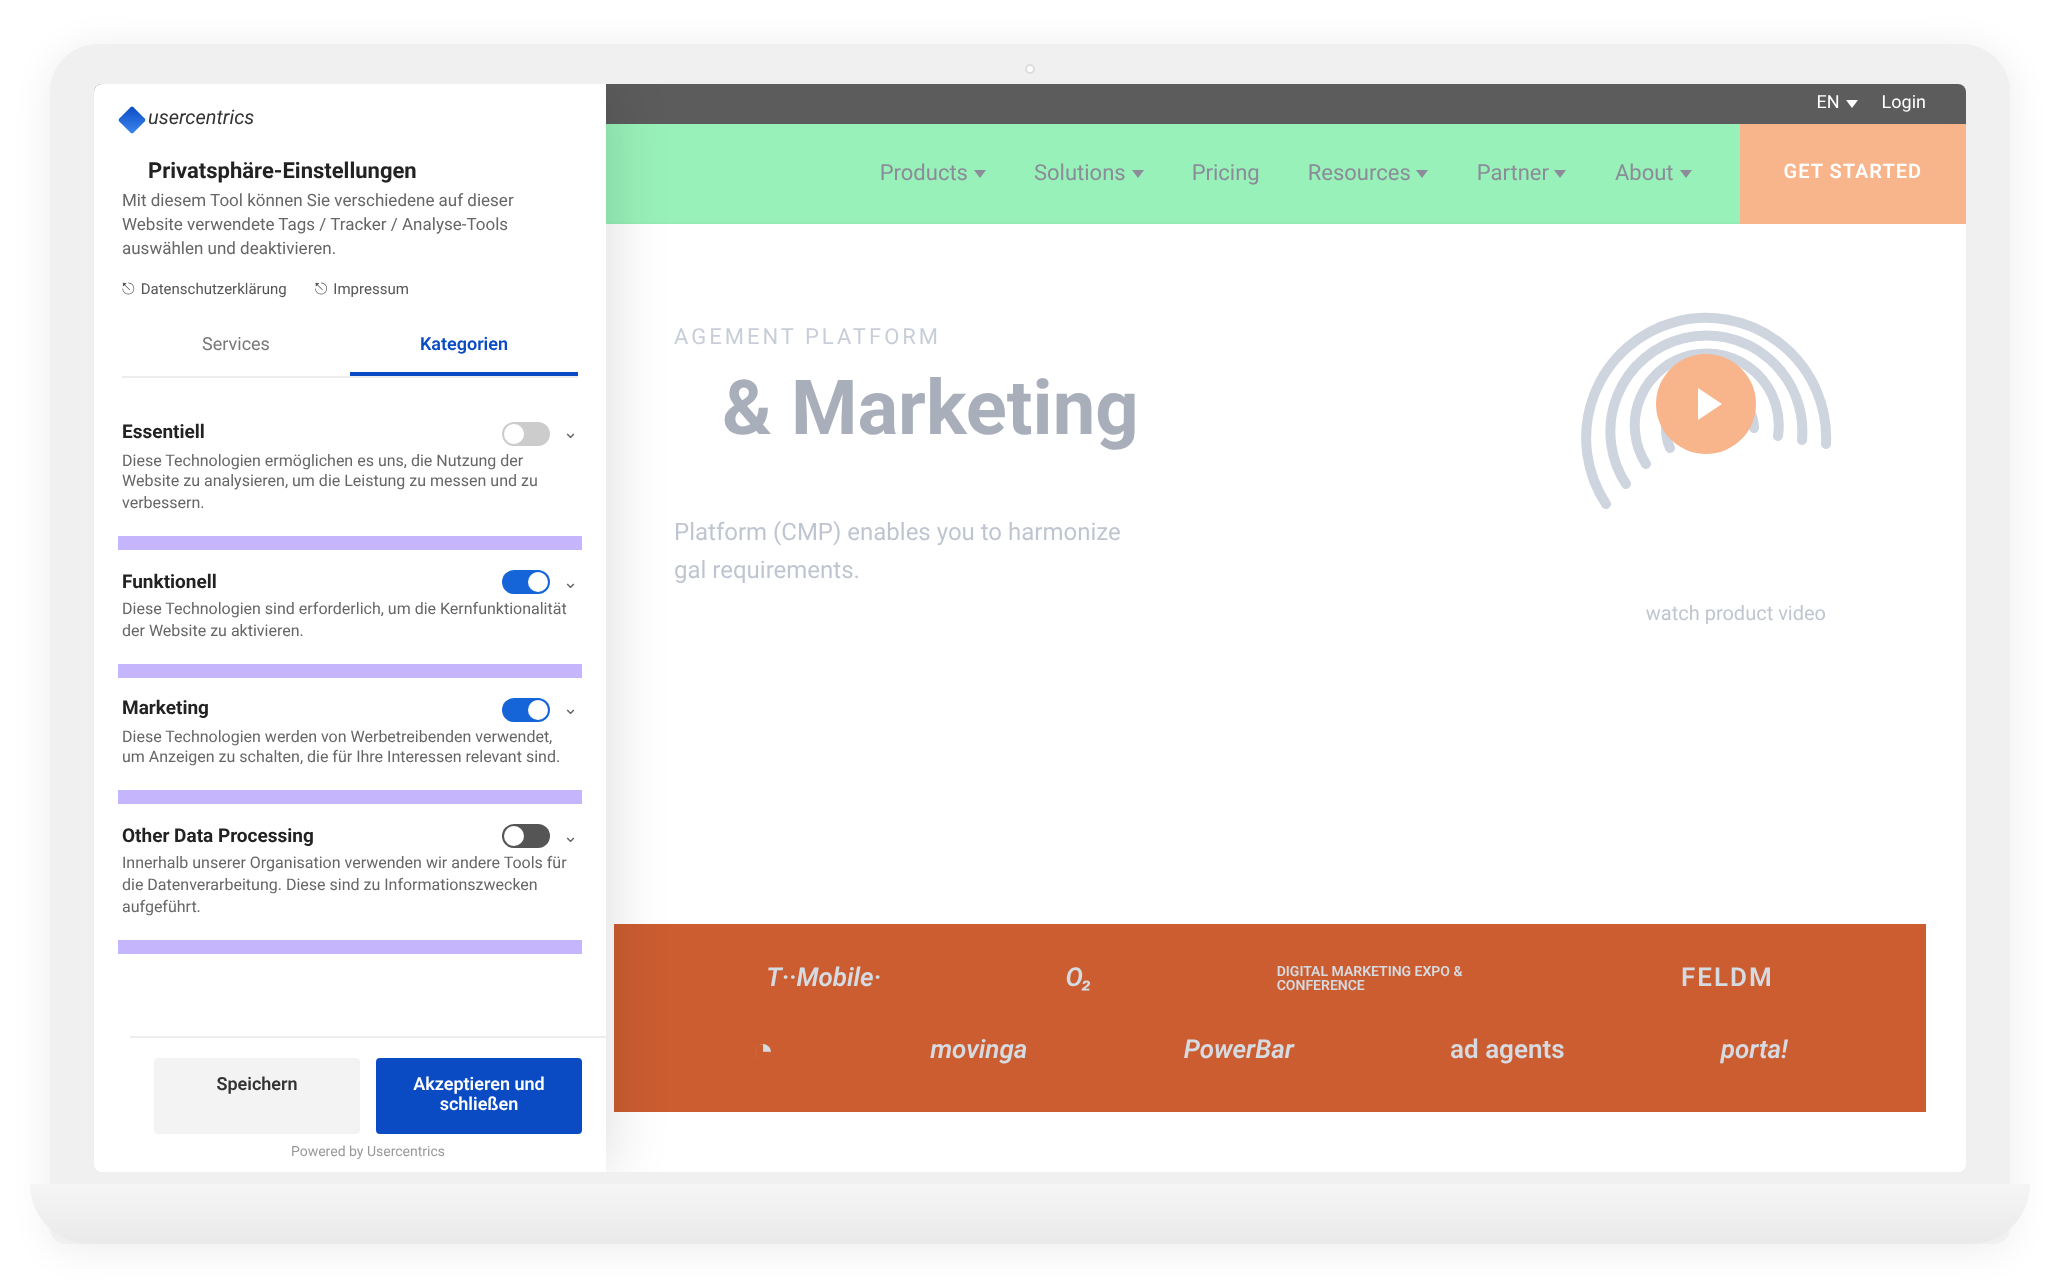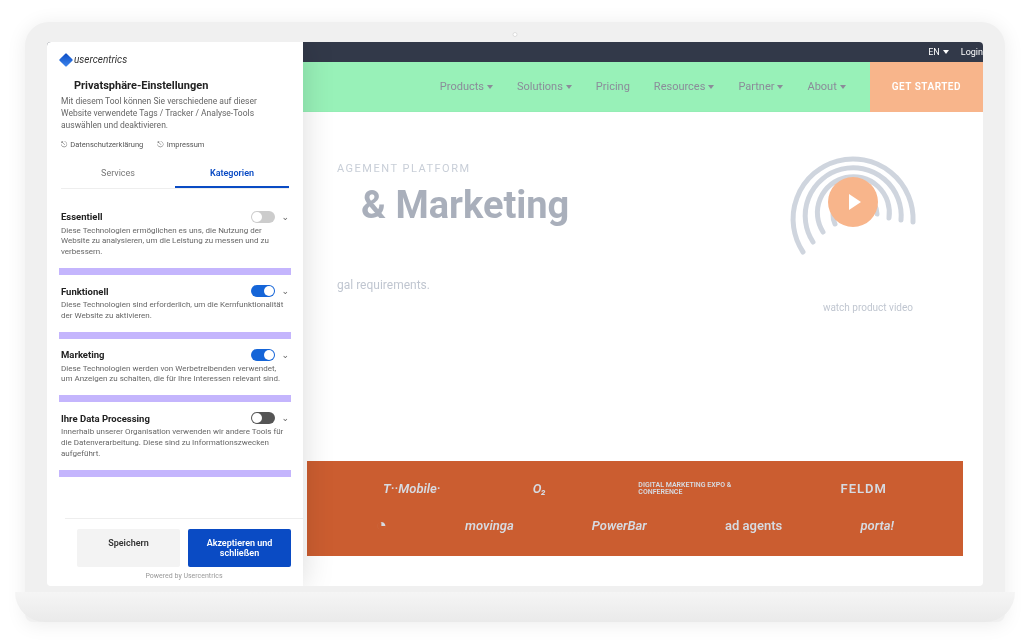--- a/index.html
+++ b/index.html
@@ -46,25 +46,26 @@
       overflow: hidden;
       position: relative;
     }
     .bg-content {
       position: absolute;
       inset: 0;
       opacity: 0.85;
     }
     .topbar {
       height: 20px;
-      background: #0f172a;
+      background: #404040;
       display: flex;
       justify-content: flex-end;
       align-items: center;
       gap: 12px;
+      padding-right: 20px;
       font-size: 9px;
       color: #fff;
     }
     .lang { display: flex; align-items: center; gap: 3px; cursor: pointer; }
     .navbar {
       height: 50px;
       background: #86efac;
       display: flex;
       align-items: center;
       justify-content: flex-end;
@@ -353,21 +354,21 @@
         <span class="nav-item">
             <span>About</span>
             <span class="chev-down"></span>
           </span>
         <span class="get-started-btn">GET STARTED</span>
       </div>
       <div class="hero">
         <div class="hero-eyebrow">AGEMENT PLATFORM</div>
         <div class="hero-title">&amp; Marketing</div>
         <div class="hero-sub">
-          <br>
+          <span>Platform (CMP) enables you to harmonize</span><br>
           <span>gal requirements.</span>
         </div>
         <div class="fingerprint">
           <svg viewBox="0 0 160 160">
             <g fill="none" stroke="#c7ced9" stroke-width="5" stroke-linecap="round">
               <path d="M 30 130 A 60 60 0 1 1 140 100"></path>
               <path d="M 40 120 A 48 48 0 1 1 128 98"></path>
               <path d="M 50 110 A 36 36 0 1 1 116 96"></path>
               <path d="M 62 102 A 22 22 0 1 1 104 92"></path>
             </g>
@@ -442,21 +443,21 @@
             <span class="cat-title">Marketing</span>
             <span class="cat-right">
                 <span class="toggle on"></span>
                 <span class="chevron">⌄</span>
               </span>
           </div>
           <div class="cat-desc">Diese Technologien werden von Werbetreibenden verwendet, um Anzeigen zu schalten, die für Ihre Interessen relevant sind.</div>
         </div>
         <div class="category">
           <div class="cat-head">
-            <span class="cat-title">Ihre Data Processing</span>
+            <span class="cat-title">Other Data Processing</span>
             <span class="cat-right">
                 <span class="toggle off"></span>
                 <span class="chevron">⌄</span>
               </span>
           </div>
           <div class="cat-desc">Innerhalb unserer Organisation verwenden wir andere Tools für die Datenverarbeitung. Diese sind zu Informationszwecken aufgeführt.</div>
         </div>
       </div>
       <div class="panel-footer">
         <div class="btn-row">

